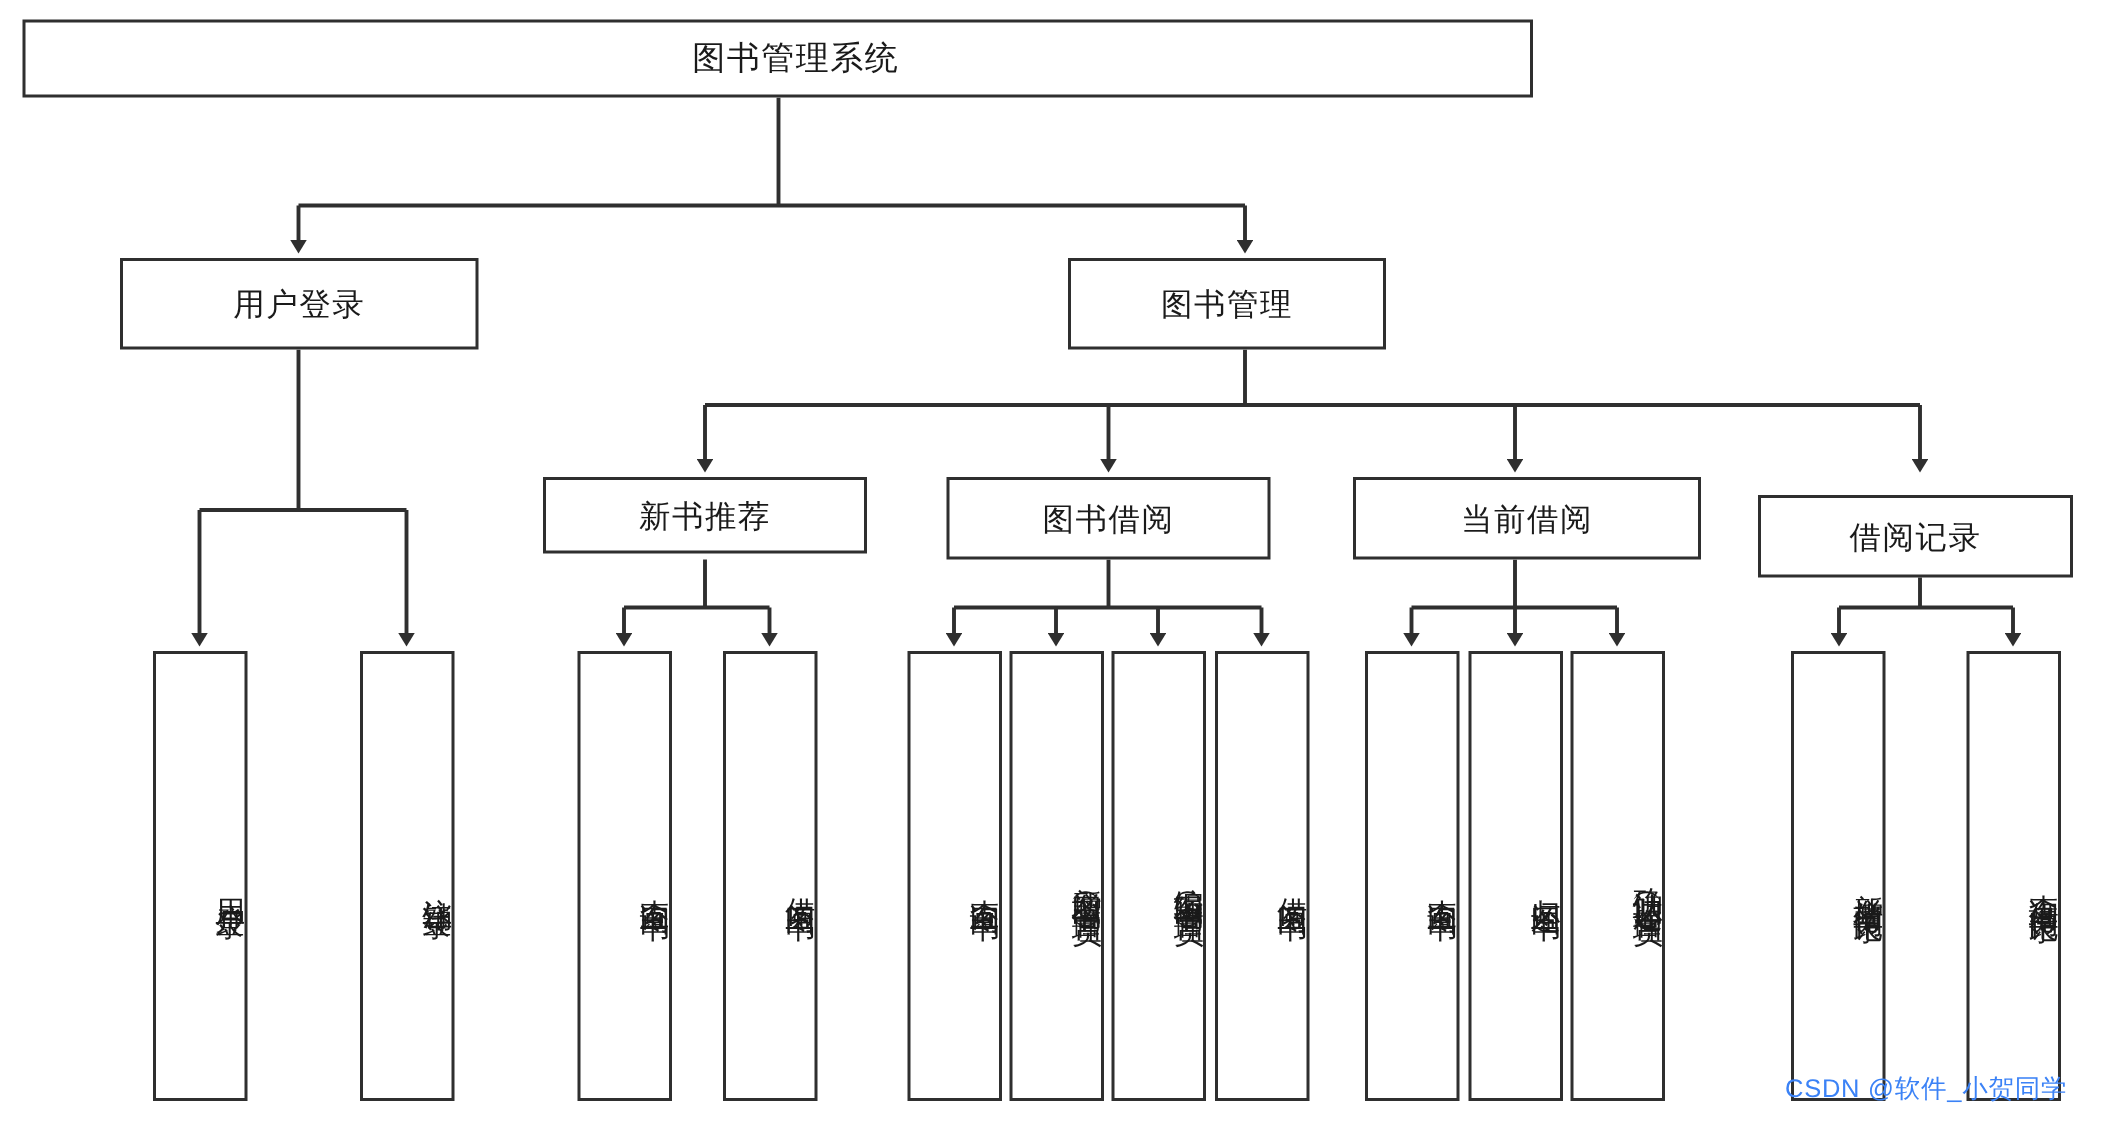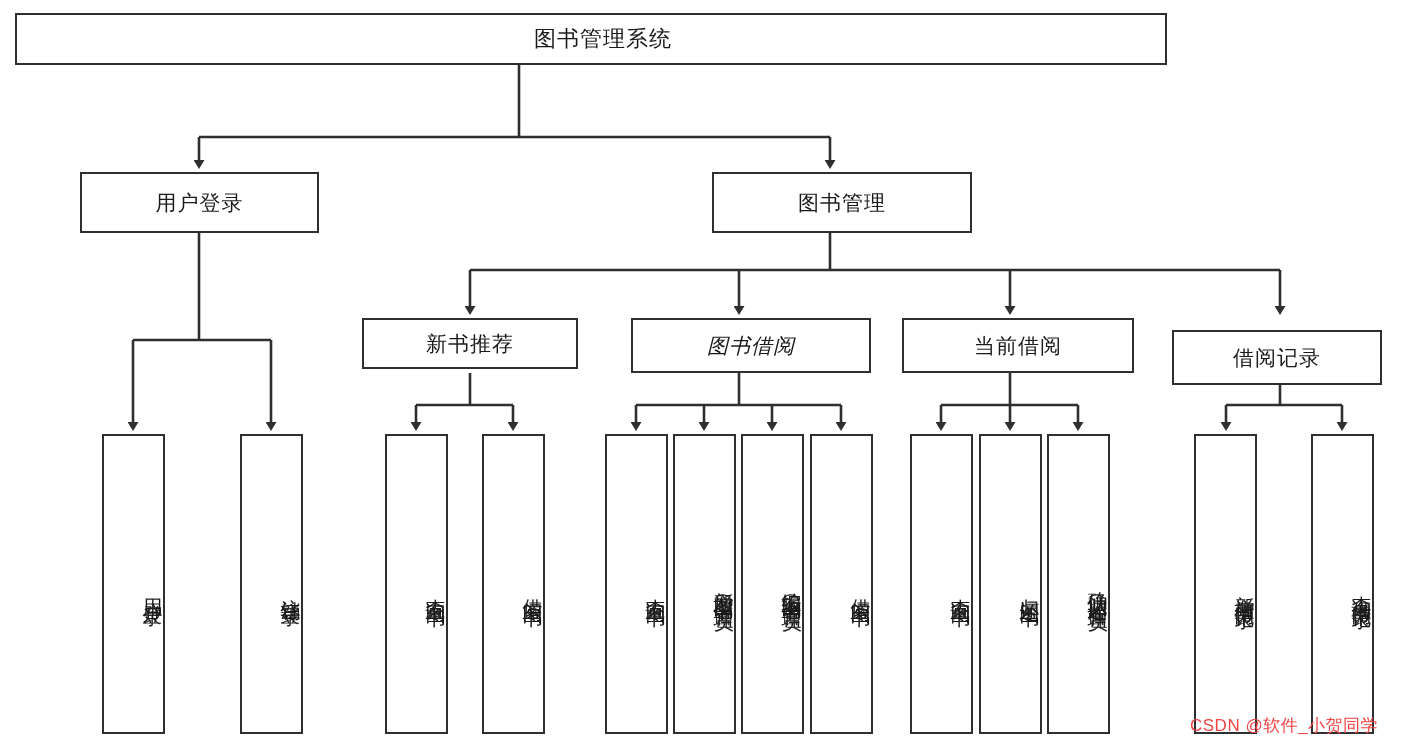--- a/index.html
+++ b/index.html
@@ -30,21 +30,21 @@
     letter-spacing:3px;
     padding-top:10px;
     align-items:flex-start;
     justify-content:center;
     line-height:1;
   }
   .watermark{
     position:absolute;
     left:1190px;top:714px;
     font-size:17px;
-    color:#ef4444;
+    color:#3b82f6;
     white-space:nowrap;
     letter-spacing:0.5px;
   }
 </style>
 </head>
 <body>
 
 <div id="canvas">
 
   <svg class="lines" viewBox="0 0 1405 747">
@@ -90,27 +90,27 @@
       <path d="M1010,405 L1010,424" marker-end="url(#arrow)"></path>
       <path d="M1078,405 L1078,424" marker-end="url(#arrow)"></path>
 
       <path d="M1280,373 L1280,405"></path>
       <path d="M1226,405 L1342,405"></path>
       <path d="M1226,405 L1226,424" marker-end="url(#arrow)"></path>
       <path d="M1342,405 L1342,424" marker-end="url(#arrow)"></path>
     </g>
   </svg>
 
-  <div class="node h root" style="left:15px;top:13px;width:1152px;height:52px;padding-left:24px;">图书管理系统</div>
+  <div class="node h root" style="left:15px;top:13px;width:1007px;height:52px;padding-left:24px;">图书管理系统</div>
 
   <div class="node h" style="left:80px;top:172px;width:239px;height:61px;">用户登录</div>
-  <div class="node h" style="left:712px;top:172px;width:260px;height:61px;">图书管理</div>
+  <div class="node h" style="left:712px;top:172px;width:212px;height:61px;">图书管理</div>
 
   <div class="node h" style="left:362px;top:318px;width:216px;height:51px;">新书推荐</div>
-  <div class="node h" style="left:631px;top:318px;width:240px;height:55px;font-style:italic;">图书借阅</div>
+  <div class="node h" style="left:631px;top:318px;width:216px;height:55px;">图书借阅</div>
   <div class="node h" style="left:902px;top:318px;width:232px;height:55px;">当前借阅</div>
   <div class="node h" style="left:1172px;top:330px;width:210px;height:55px;">借阅记录</div>
 
   <div class="node v" style="left:102px;top:434px;width:63px;height:300px;">用户登录</div>
   <div class="node v" style="left:240px;top:434px;width:63px;height:300px;">注销登录</div>
 
   <div class="node v" style="left:385px;top:434px;width:63px;height:300px;">查询图书</div>
   <div class="node v" style="left:482px;top:434px;width:63px;height:300px;">借阅图书</div>
 
   <div class="node v" style="left:605px;top:434px;width:63px;height:300px;">查询图书</div>

